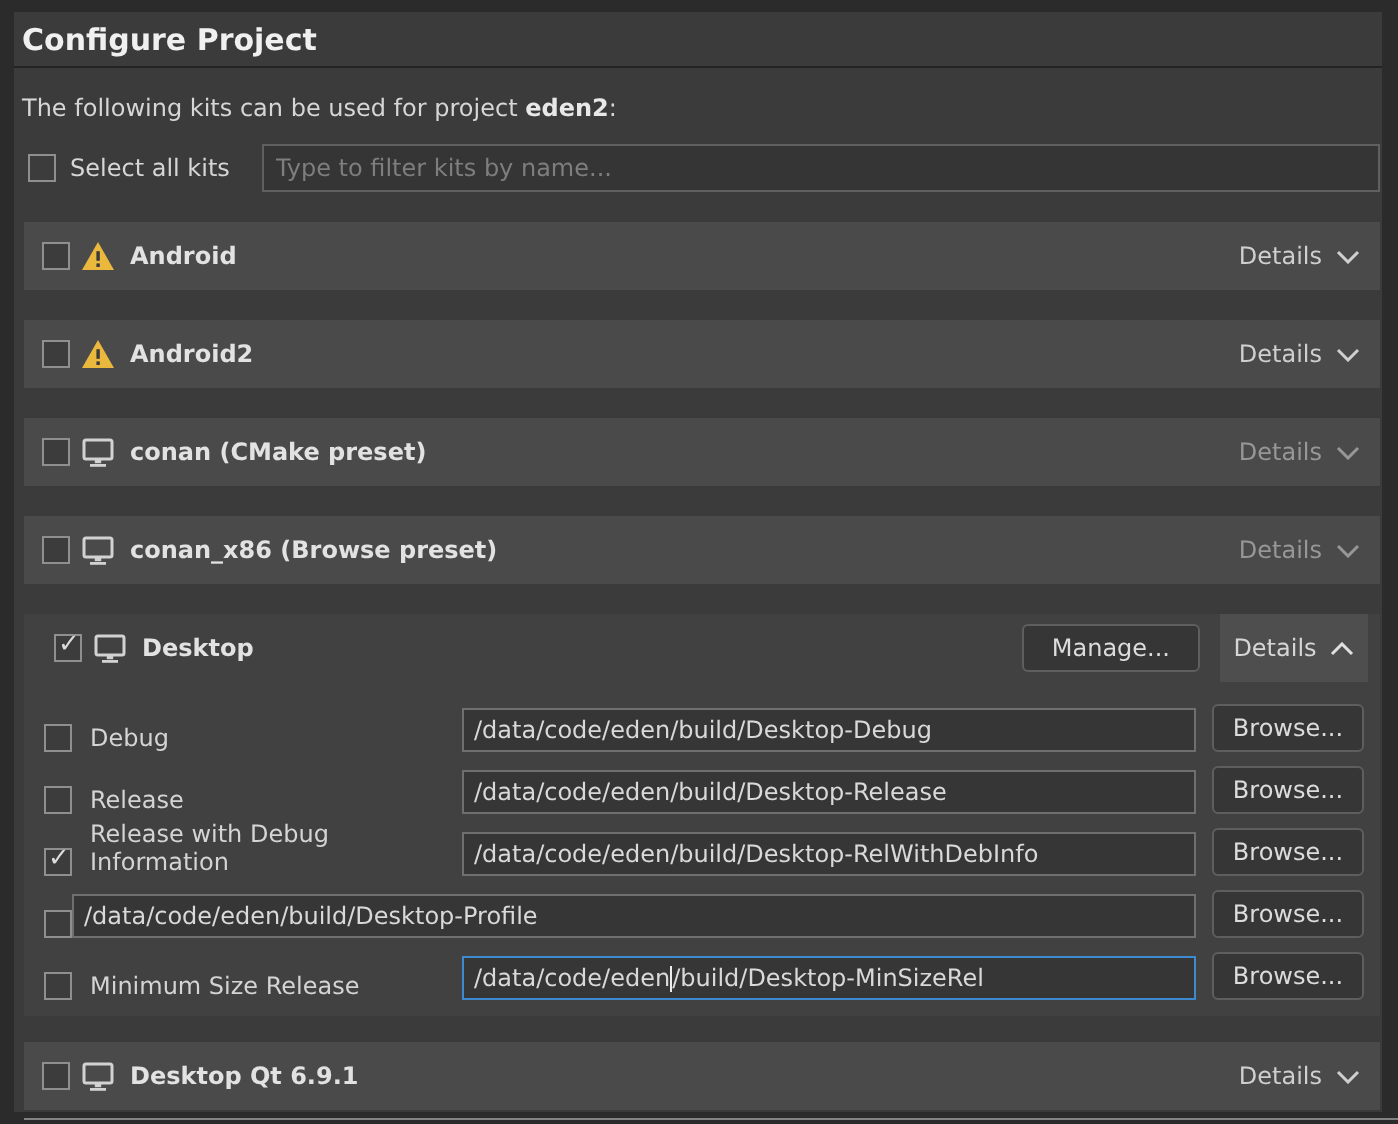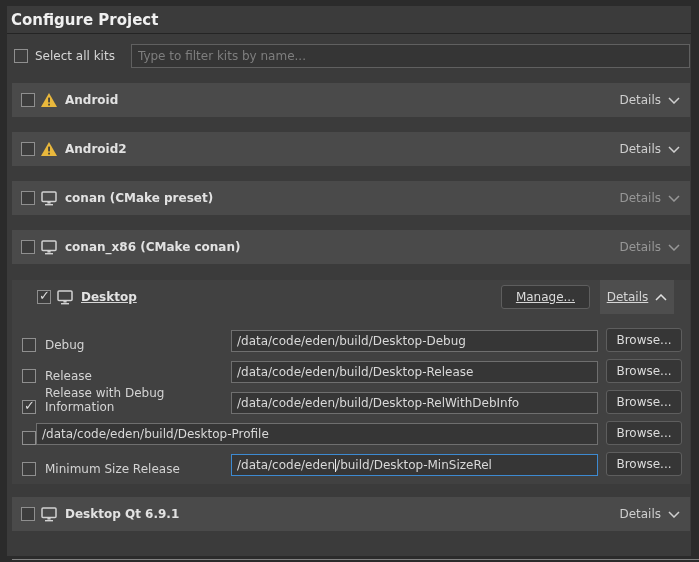--- a/index.html
+++ b/index.html
@@ -24,21 +24,21 @@
   .filter-input::placeholder { color:#7e7e7e; }
 
   .kit-row { margin:15px 1px 0 5px; height:34px; background:#4a4a4a; display:flex; align-items:center; padding:0 10px 0 9px; }
   .kit-icon { margin-left:6px; display:flex; align-items:center; flex:none; }
   .kit-name { margin-left:8px; font-weight:bold; color:#e2e2e2; }
   .spacer { flex:1; }
   .details { display:flex; align-items:center; gap:7px; color:#cfcfcf; cursor:default; }
   .details.disabled { color:#979797; }
 
   .kit-section { margin:15px 1px 0 5px; background:#414141; padding-bottom:8px; }
-  .kit-section .kit-row.section-header { margin:16px; background:transparent; padding-right:0;text-decoration:underline; }
+  .kit-section .kit-row.section-header { margin:6px; background:transparent; padding-right:0; }
   .btn { font-family:inherit; font-size:12px; color:#dcdcdc; background:#363636; border:1px solid #5e5e5e; border-radius:3px; height:24px; }
   .manage-btn { padding:0 14px; margin-right:10px; }
   .details-segment { width:74px; height:34px; background:#4e4e4e; display:flex; align-items:center; justify-content:center; gap:7px; color:#d6d6d6; flex:none; }
 
   .cfg-row { display:flex; align-items:flex-end; margin:9px 8px 0 10px; height:22px; }
   .cfg-row.first { margin-top:13px; }
   .cfg-name { margin-left:9px; width:186px; flex:none; color:#d4d4d4; }
   .path-input { flex:1; height:22px; background:#363636; border:1px solid #6f6f6f; color:#d9d9d9; font-family:inherit; font-size:12px; padding:0 5px; margin-right:8px; }
   .path-box { flex:1; height:22px; background:#363636; border:1px solid #6f6f6f; color:#d9d9d9; padding:0 5px; margin-right:8px; display:flex; align-items:center; white-space:pre; }
   .path-box.focused { border-color:#3d8ad1; }
@@ -49,20 +49,21 @@
   svg { display:block; }
 </style>
 </head>
 <body>
 
 <div class="panel">
 
   <div class="page-title">Configure Project</div>
   <div class="title-sep"></div>
 
+  <div class="subtitle"><span>The following kits can be used for project </span><b>eden2</b><span>:</span></div>
 
   <div class="filter-row">
     <span class="cb-label">
       <span class="checkbox"></span>
       <span>Select all kits</span>
     </span>
     <input class="filter-input" placeholder="Type to filter kits by name..." style="">
   </div>
 
   <div class="kit-row">
@@ -130,21 +131,21 @@
 
   <div class="kit-row">
     <span class="checkbox"></span>
     <span class="kit-icon">
         <svg width="16" height="15" viewBox="0 0 16 15">
           <rect x="1" y="1" width="14" height="9.5" rx="1" fill="none" stroke="#d2d2d2" stroke-width="1.5"></rect>
           <rect x="6.4" y="11" width="3.2" height="1.6" fill="#d2d2d2"></rect>
           <rect x="4" y="13" width="8" height="1.4" fill="#d2d2d2"></rect>
         </svg>
       </span>
-    <span class="kit-name">conan_x86 (CMake conan)</span>
+    <span class="kit-name">conan_x86 (Browse preset)</span>
     <span class="spacer"></span>
     <span class="details disabled">
       <span>Details</span>
       <span>
           <svg width="12" height="7" viewBox="0 0 12 7">
             <polyline points="1,1 6,6 11,1" fill="none" stroke="currentColor" stroke-width="1.5"></polyline>
           </svg>
         </span>
     </span>
   </div>

